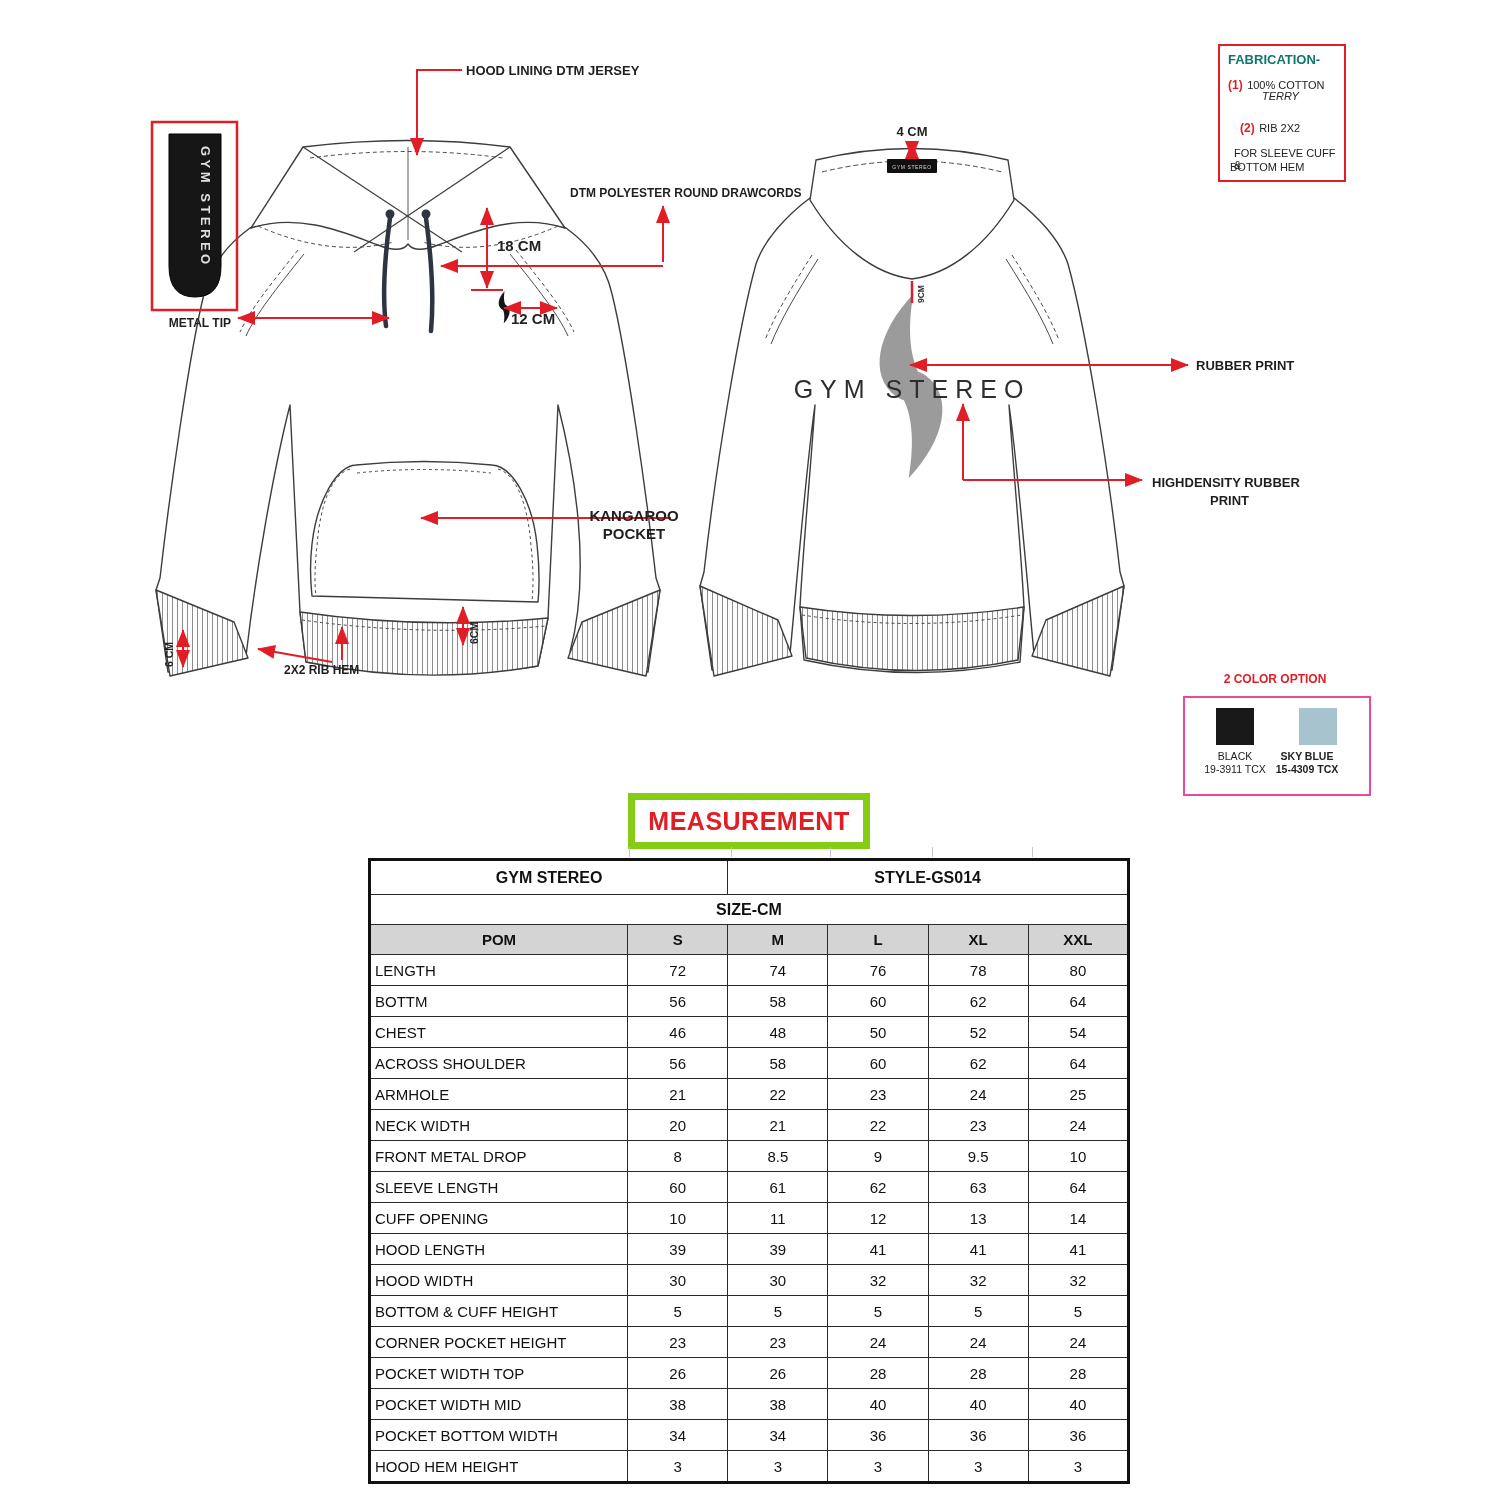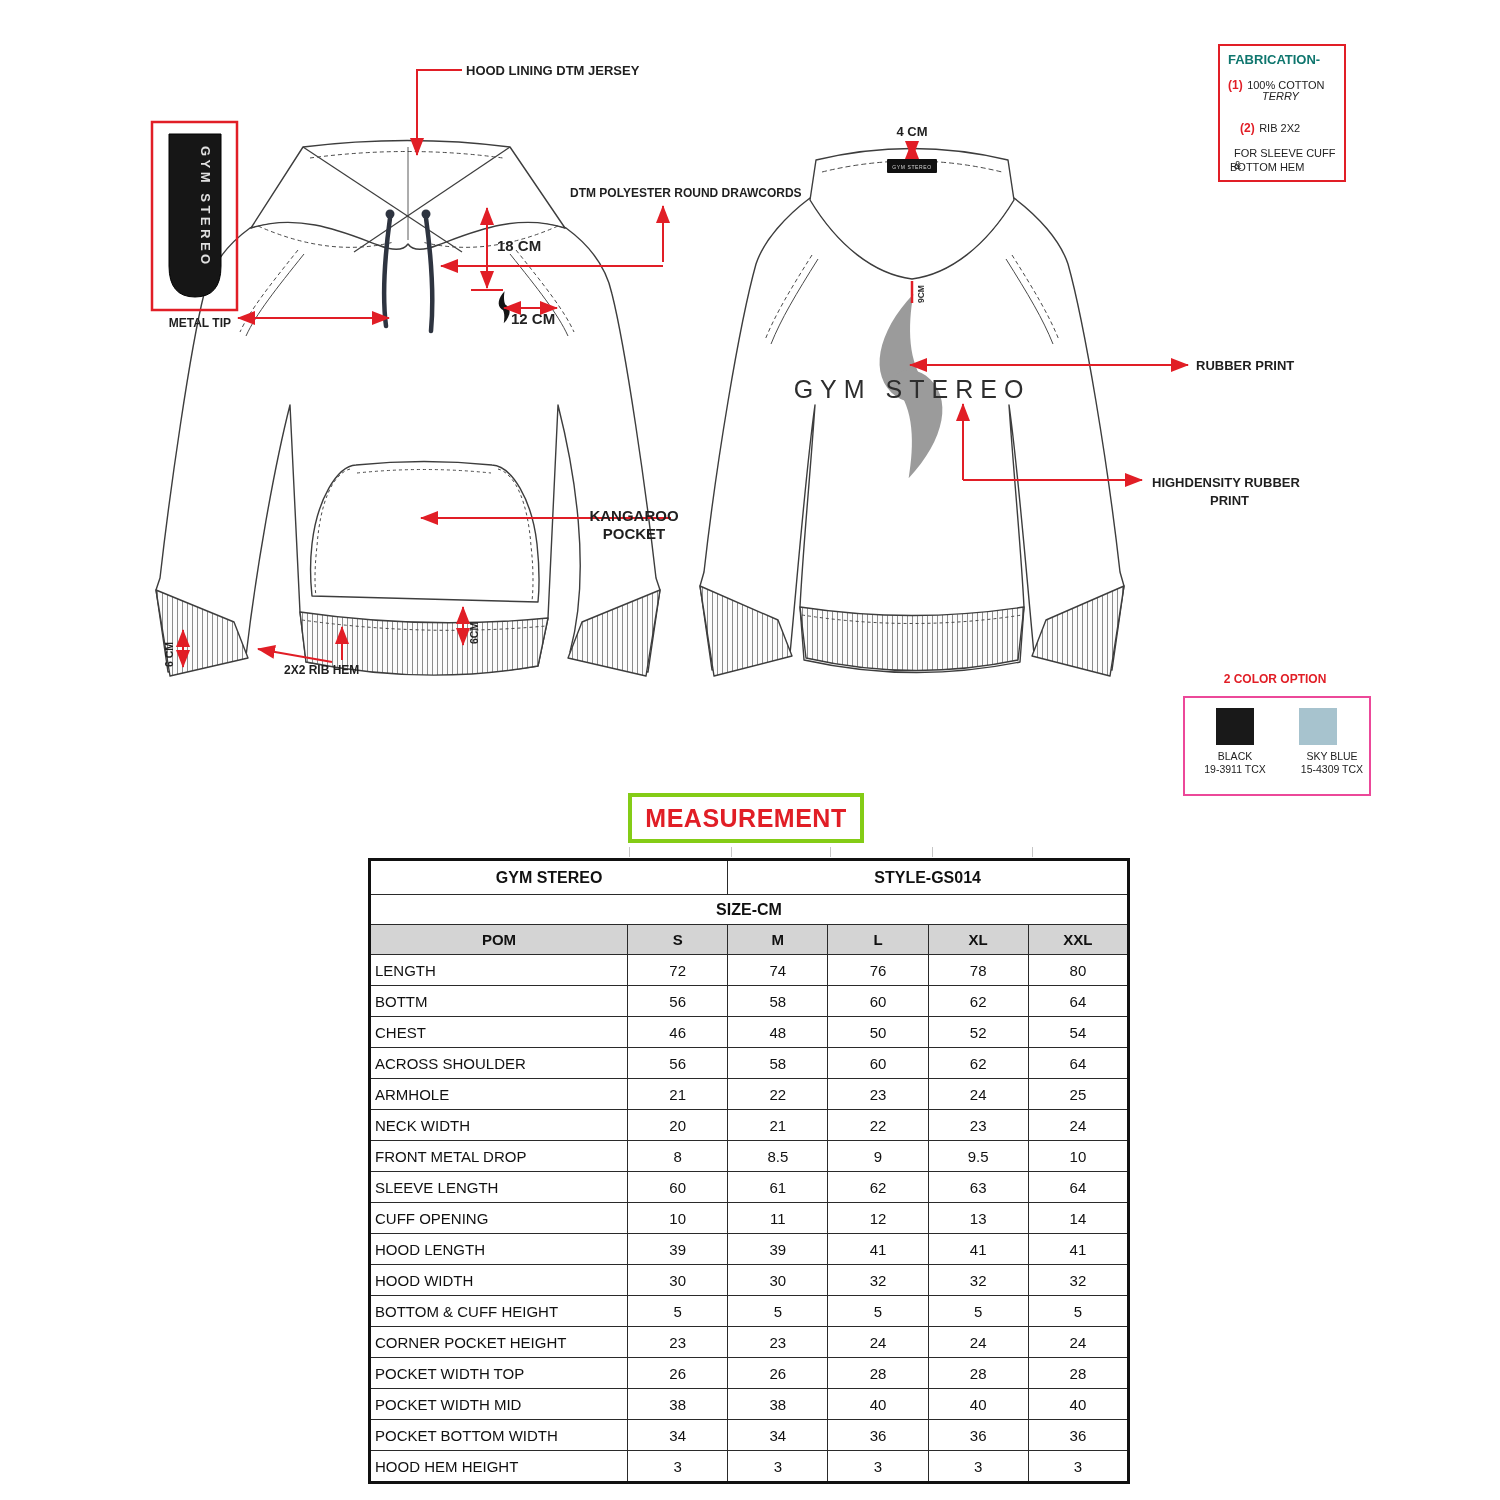--- a/index.html
+++ b/index.html
@@ -24,23 +24,23 @@
   .fab .r2{position:absolute;left:8px;top:72px;margin-left:12px;}
   .fab .r3{position:absolute;left:14px;top:101px;}
   .fab .r4{position:absolute;left:10px;top:115px;}
   
   .copt-title{position:absolute;left:1183px;top:672px;width:184px;text-align:center;
               font-size:12px;font-weight:700;color:#e11e26;}
   .copt{position:absolute;left:1183px;top:696px;width:184px;height:96px;border:2px solid #ec4899;}
   .sw{position:absolute;top:10px;width:38px;height:37px;}
   .sw1{left:31px;} .sw2{left:114px;}
   .swl{position:absolute;top:52px;width:100px;text-align:center;font-size:10.5px;color:#222;line-height:13px;}
-  .swl1{left:0px;} .swl2{left:97px;}
-  
-  .mtitle{position:absolute;left:628px;top:793px;width:228px;height:42px;border:4px solid #84cc16;
+  .swl1{left:0px;} .swl2{left:72px;font-weight:bold;}
+  
+  .mtitle{position:absolute;left:628px;top:793px;width:228px;height:42px;border:7px solid #84cc16;
           line-height:42px;text-align:center;font-size:25px;font-weight:700;color:#e11e26;letter-spacing:.5px;}
   .tick{position:absolute;width:1px;height:10px;background:#c6c6c6;top:847px;}
   
   .mtable{position:absolute;left:368px;top:858px;width:762px;border-collapse:collapse;
           table-layout:fixed;border:3px solid #111;}
   .mtable td,.mtable th{border:1.5px solid #2a2a2a;font-size:15px;color:#111;
           text-align:center;vertical-align:middle;padding:0;}
   .mtable .hrow th{height:33px;font-size:16px;font-weight:700;}
   .mtable .srow th{height:29px;font-size:16px;font-weight:700;}
   .mtable .prow th{height:29px;background:#d4d4d4;font-weight:700;font-size:15px;}

